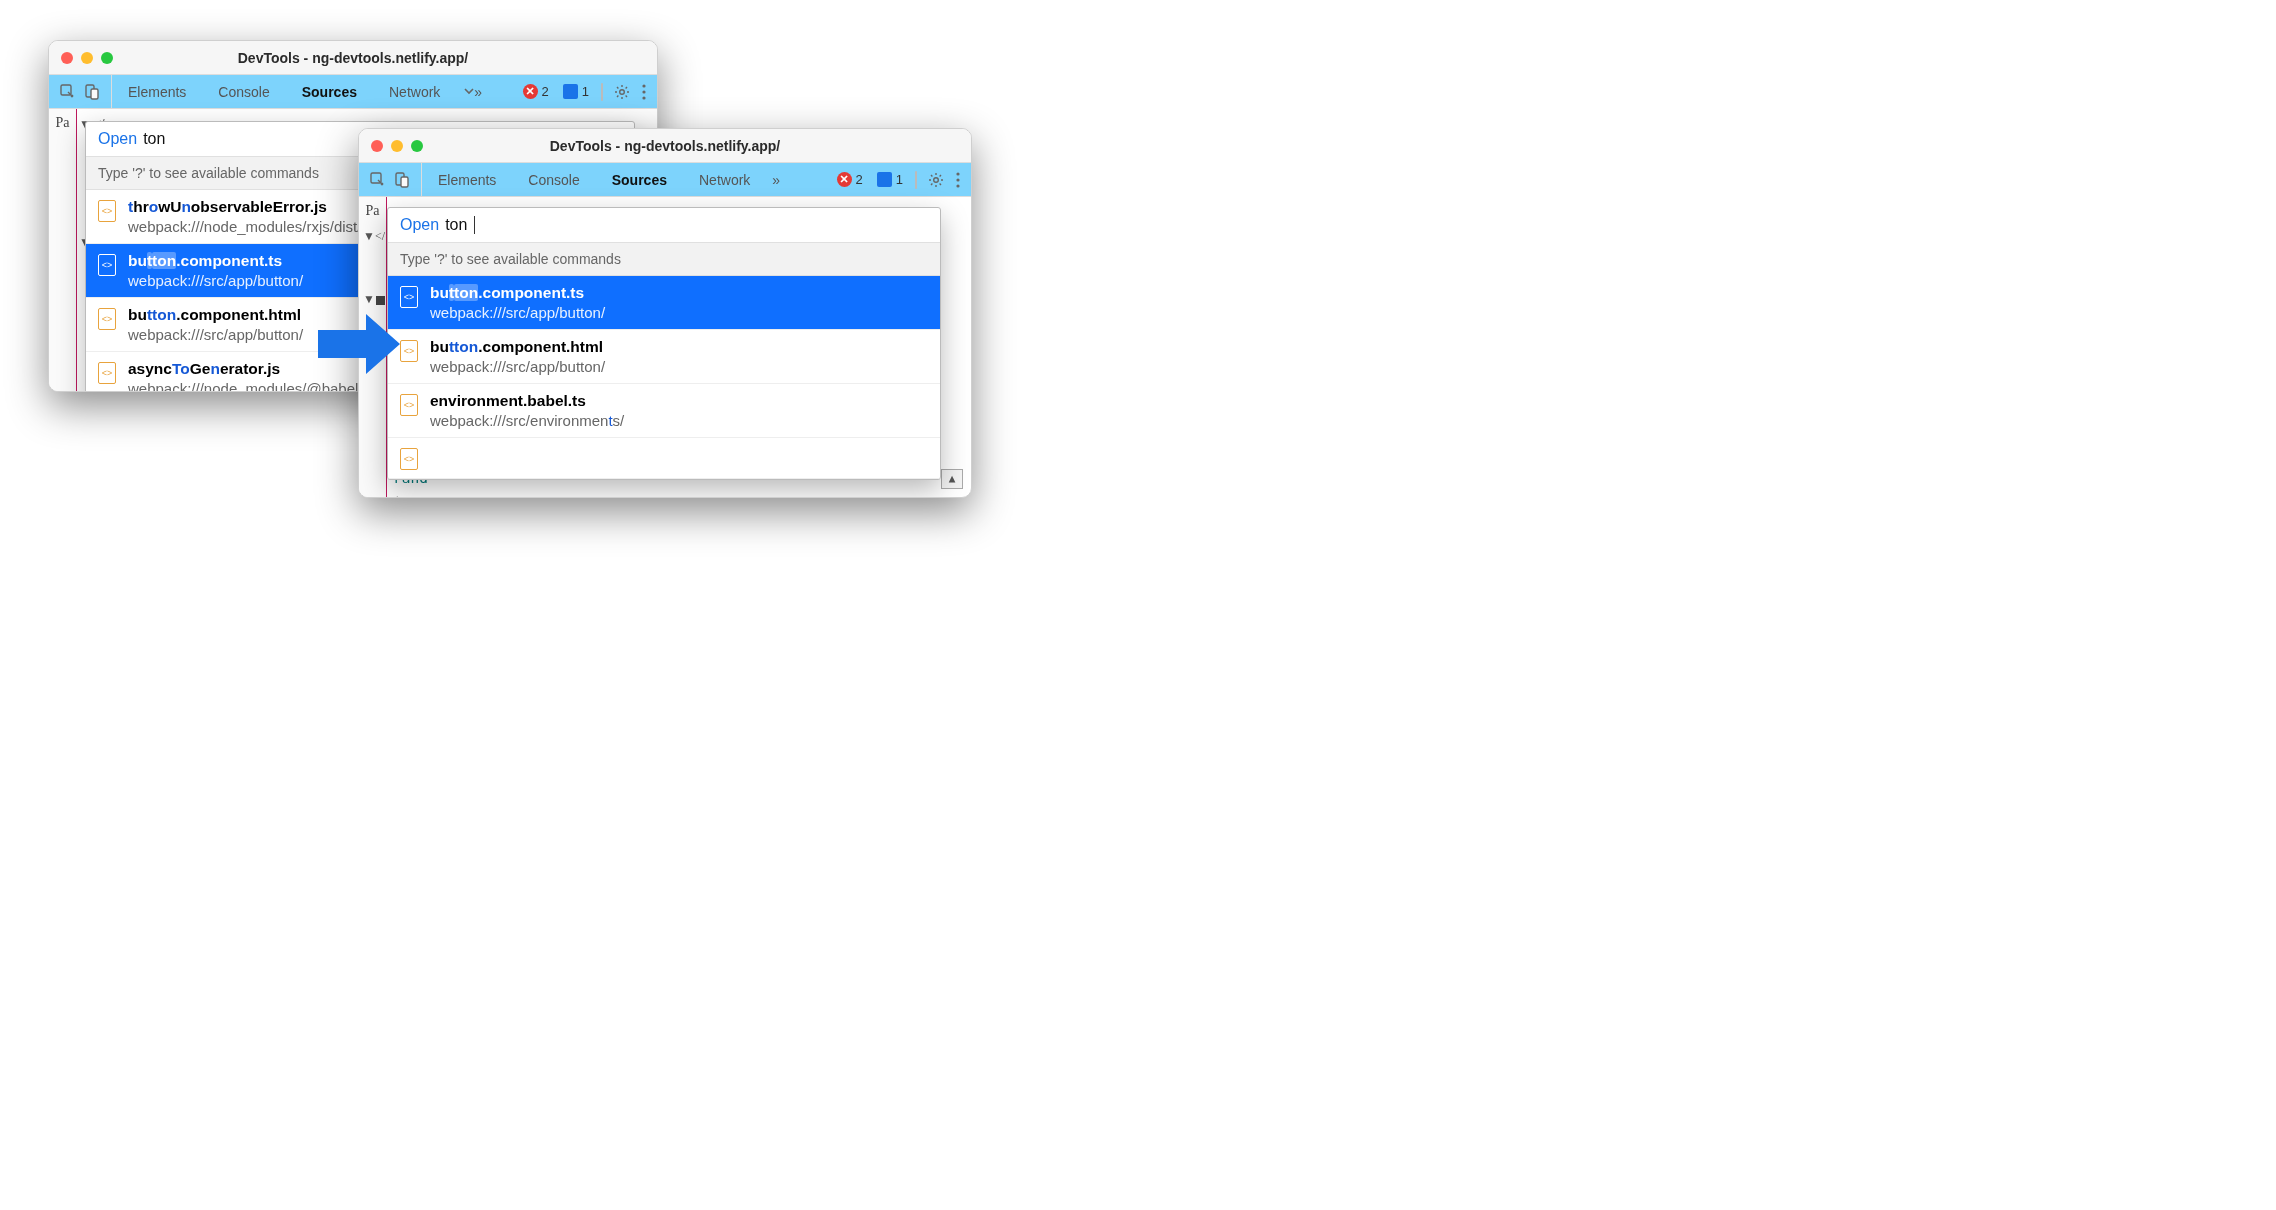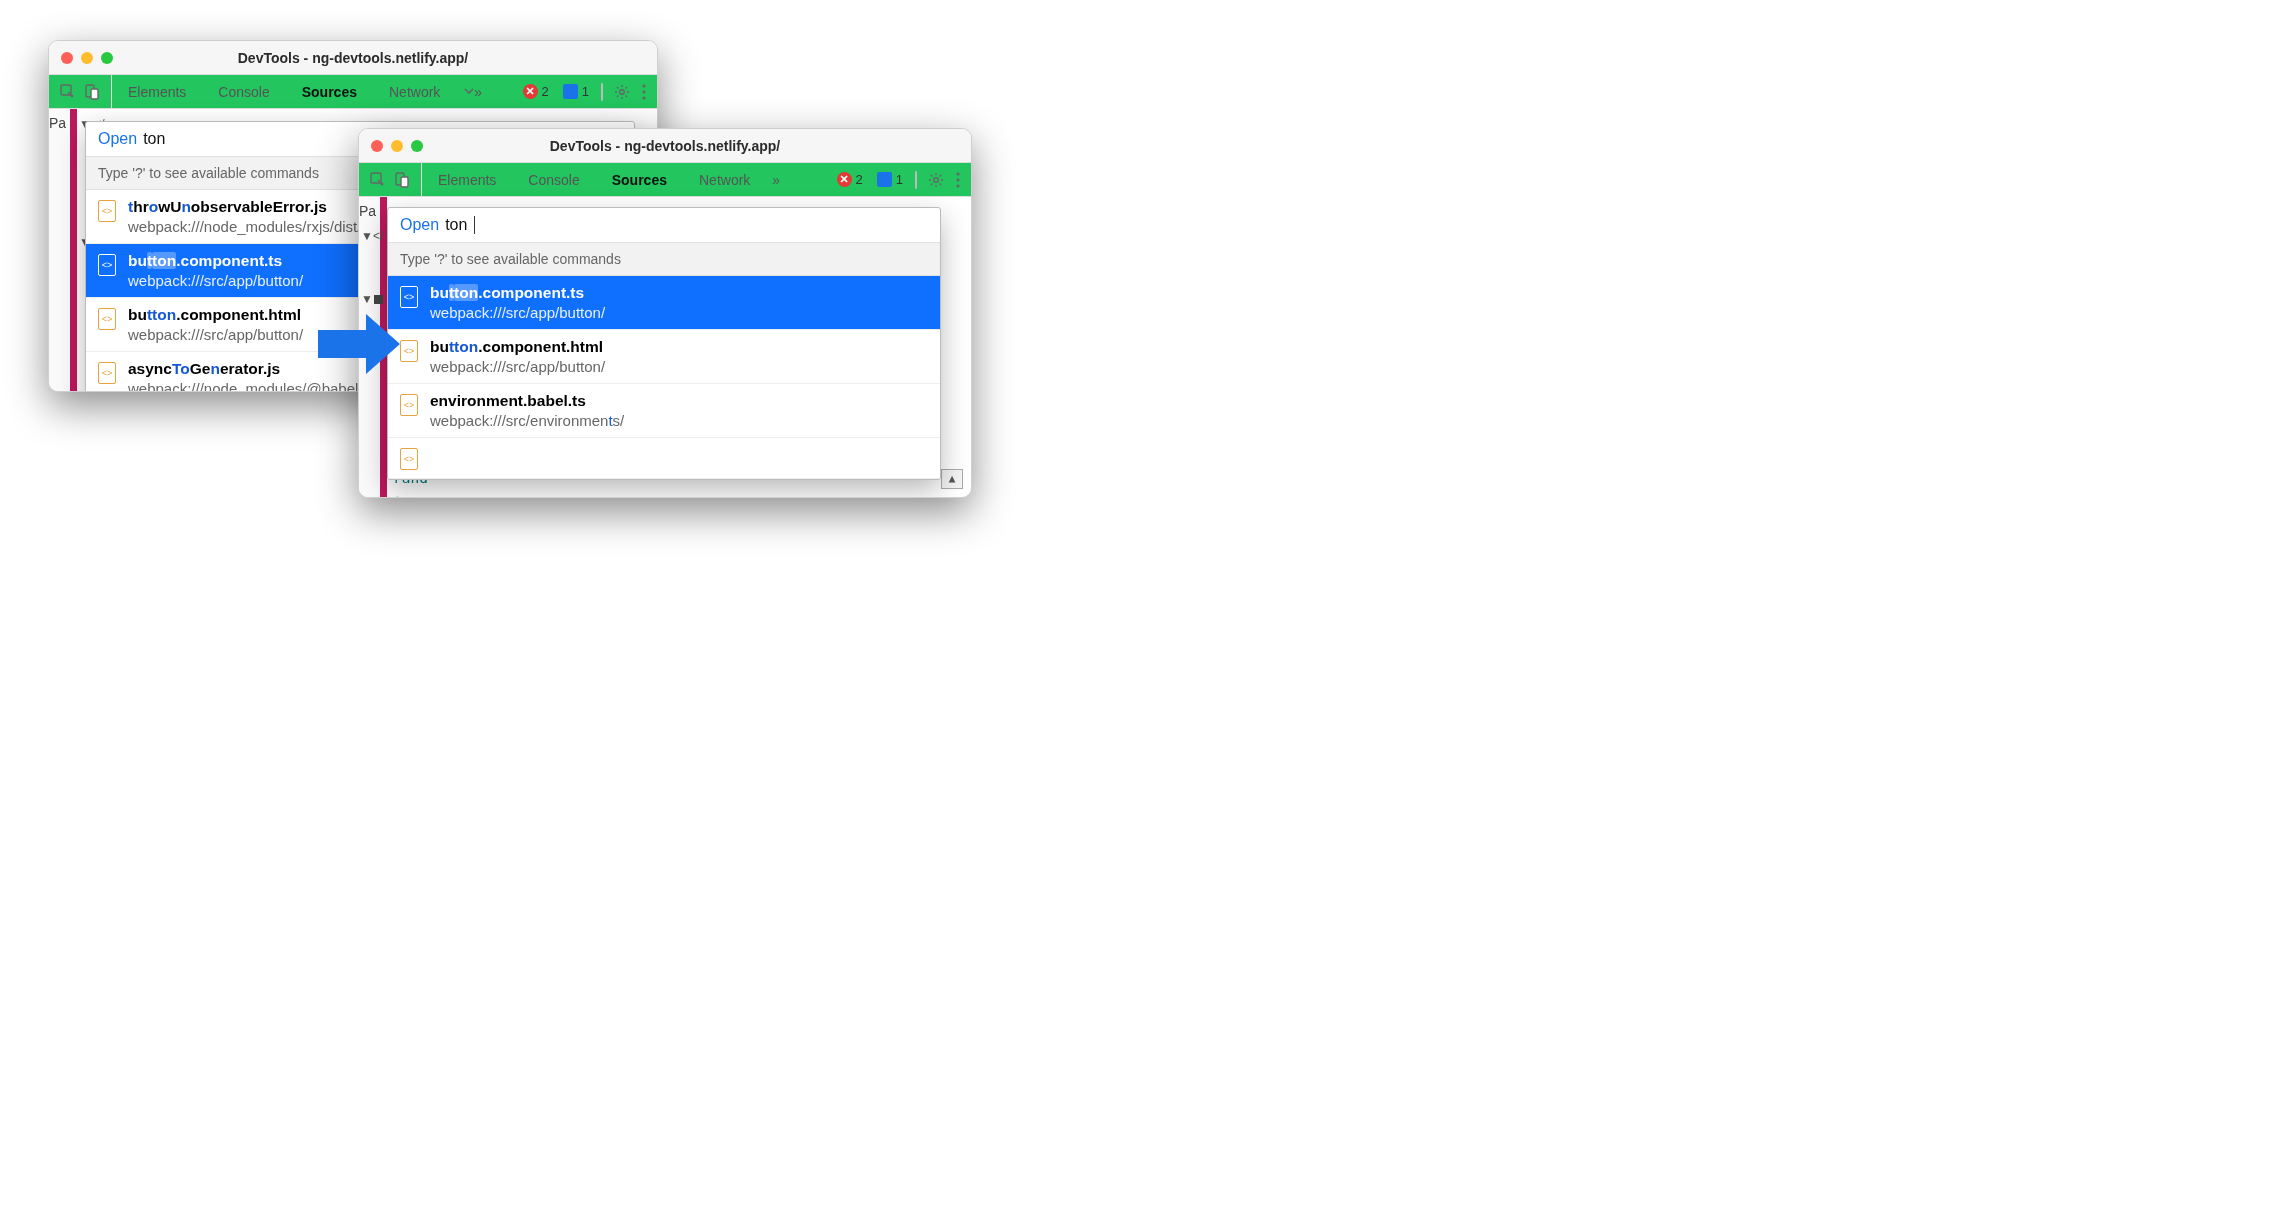--- a/index.html
+++ b/index.html
@@ -45,21 +45,21 @@
     text-align: center;
     font-size: 14px;
     font-weight: 600;
     color: #2b2b2b;
   }
   .toolbar {
     height: 34px;
     display: flex;
     align-items: center;
     border-bottom: 1px solid #ddd;
-    background: #22c55e;
+    background: #7dd3fc;
     font-size: 14px;
     color: #555;
   }
   .toolbar .icon-group {
     display: flex;
     align-items: center;
     gap: 6px;
     padding: 0 10px;
     border-right: 1px solid #ddd;
     height: 100%;
@@ -122,25 +122,27 @@
     width:2px;height:18px;background:#bbb;border-radius:1px;
   }
 
   .content-row {
     display:flex;
     height: calc(100% - 68px);
     position:relative;
   }
   .left-strip {
     width: 28px;
-    border-right: 7px solid #be185d;
+    border-right: 1px solid #be185d;
     background:#fafafa;
     font-size: 14px;
     color:#444;
     padding-top:6px;
+    text-align:center;
+    font-family:Liberation Serif, serif;
   }
   .code-pane {
     flex:1;
     font-family: Menlo, Consolas, monospace;
     font-size: 14.5px;
     color:#111;
     padding: 32px 8px 8px 6px;
     position:relative;
     white-space: pre;
     line-height: 1.5;

